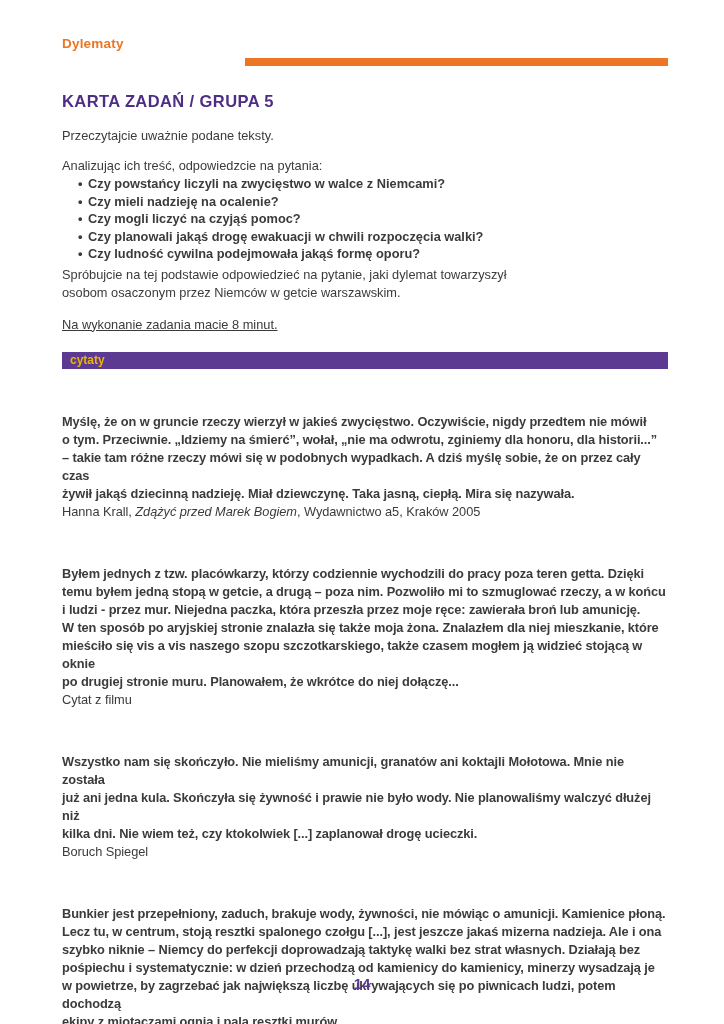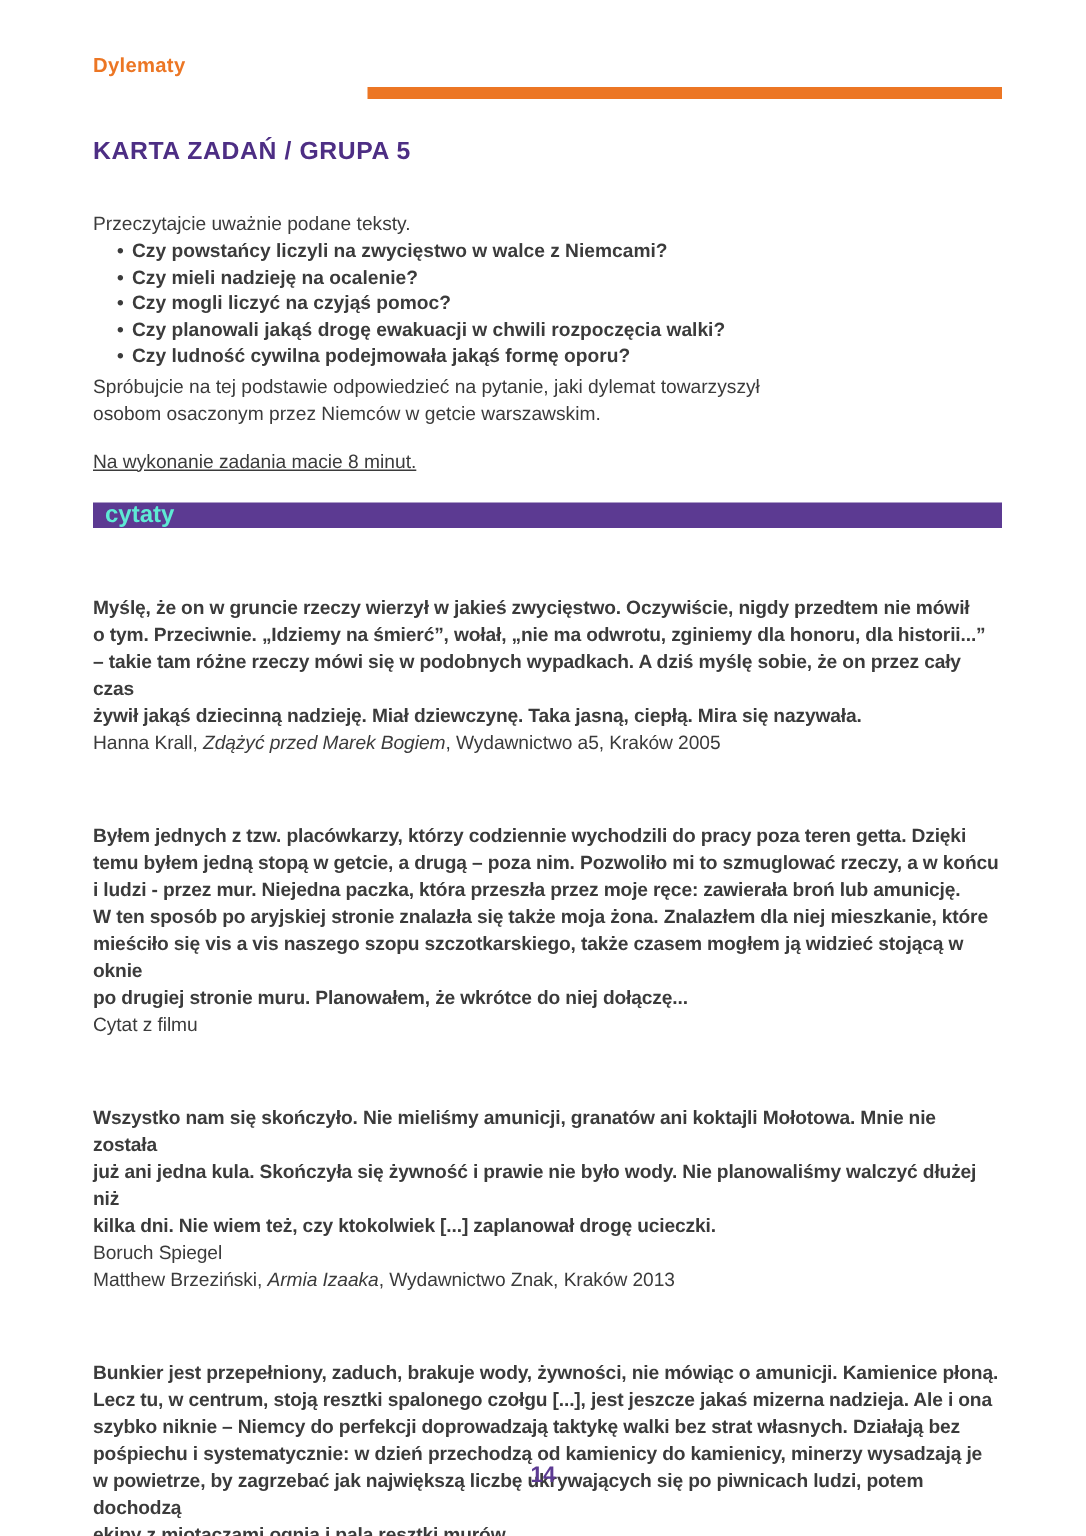--- a/index.html
+++ b/index.html
@@ -38,42 +38,42 @@
   .title{
     margin-top:26px;
     color:var(--purple);
     font-weight:bold;
     font-size:16.5px;
     letter-spacing:0.4px;
   }
 
   
   .p{font-size:12.8px;line-height:18px;white-space:pre-line;}
-  .intro-1{margin-top:29px;}
+  .intro-1{margin-top:16px;}
   .intro-2{margin-top:12px;}
   .bullets{margin-top:0;}
   .bullet-row{
     display:flex;
     padding-left:16px;
     font-weight:bold;
     font-size:12.8px;
     line-height:17.5px;
   }
   .bullet-dot{width:10px;flex:0 0 10px;}
   .summary{margin-top:3px;}
   .time-note{margin-top:14px;text-decoration:underline;}
 
   
   .section-bar{
     margin-top:18px;
     height:17px;
     background:var(--purple-bar);
-    color:#5eead4;
+    color:#eab308;
     font-weight:bold;
-    font-size:16px;
+    font-size:12px;
     line-height:17px;
     padding-left:8px;
   }
 
   
   .quotes{margin-top:29px;}
   .quote-block{margin-bottom:13px;}
   .quote-text{
     font-weight:bold;
     font-size:12.8px;
@@ -104,20 +104,21 @@
 <body>
 
 <div class="page">
 
   <div class="brand">Dylematy</div>
   <div class="rule"></div>
 
   <h1 class="title">KARTA ZADAŃ / GRUPA 5</h1>
 
   <p class="p intro-1">Przeczytajcie uważnie podane teksty.</p>
+  <p class="p intro-2">Analizując ich treść, odpowiedzcie na pytania:</p>
 
   <div class="bullets">
     <div class="bullet-row">
       <span class="bullet-dot">•</span>
       <span>Czy powstańcy liczyli na zwycięstwo w walce z Niemcami?</span>
     </div>
     <div class="bullet-row">
       <span class="bullet-dot">•</span>
       <span>Czy mieli nadzieję na ocalenie?</span>
     </div>
@@ -159,21 +160,20 @@
 mieściło się vis a vis naszego szopu szczotkarskiego, także czasem mogłem ją widzieć stojącą w oknie
 po drugiej stronie muru. Planowałem, że wkrótce do niej dołączę...</p>
       <p class="src"><span class="src-pre">Cytat z filmu</span><span class="src-it"></span><span class="src-post"></span></p>
     </div>
 
     <div class="quote-block">
       <p class="quote-text">Wszystko nam się skończyło. Nie mieliśmy amunicji, granatów ani koktajli Mołotowa. Mnie nie została
 już ani jedna kula. Skończyła się żywność i prawie nie było wody. Nie planowaliśmy walczyć dłużej niż
 kilka dni. Nie wiem też, czy ktokolwiek [...] zaplanował drogę ucieczki.</p>
       <p class="src"><span class="src-pre">Boruch Spiegel</span><span class="src-it"></span><span class="src-post"></span></p>
-      <p class="src"><span class="src-pre">Matthew Brzeziński, </span><span class="src-it">Armia Izaaka</span><span class="src-post">, Wydawnictwo Znak, Kraków 2013</span></p>
     </div>
 
     <div class="quote-block">
       <p class="quote-text">Bunkier jest przepełniony, zaduch, brakuje wody, żywności, nie mówiąc o amunicji. Kamienice płoną.
 Lecz tu, w centrum, stoją resztki spalonego czołgu [...], jest jeszcze jakaś mizerna nadzieja. Ale i ona
 szybko niknie – Niemcy do perfekcji doprowadzają taktykę walki bez strat własnych. Działają bez
 pośpiechu i systematycznie: w dzień przechodzą od kamienicy do kamienicy, minerzy wysadzają je
 w powietrze, by zagrzebać jak największą liczbę ukrywających się po piwnicach ludzi, potem dochodzą
 ekipy z miotaczami ognia i palą resztki murów.
 Po wszystkim jak najszybciej wychodzą z getta i spokojnie stoją za murem, pilnując, aby nikomu

